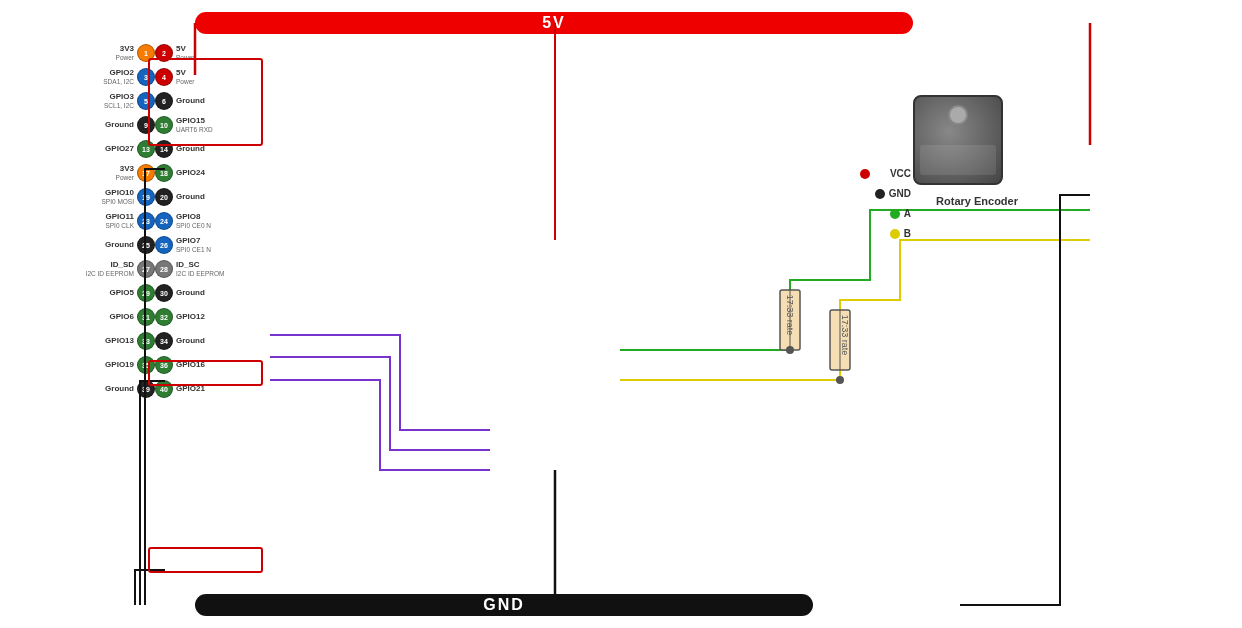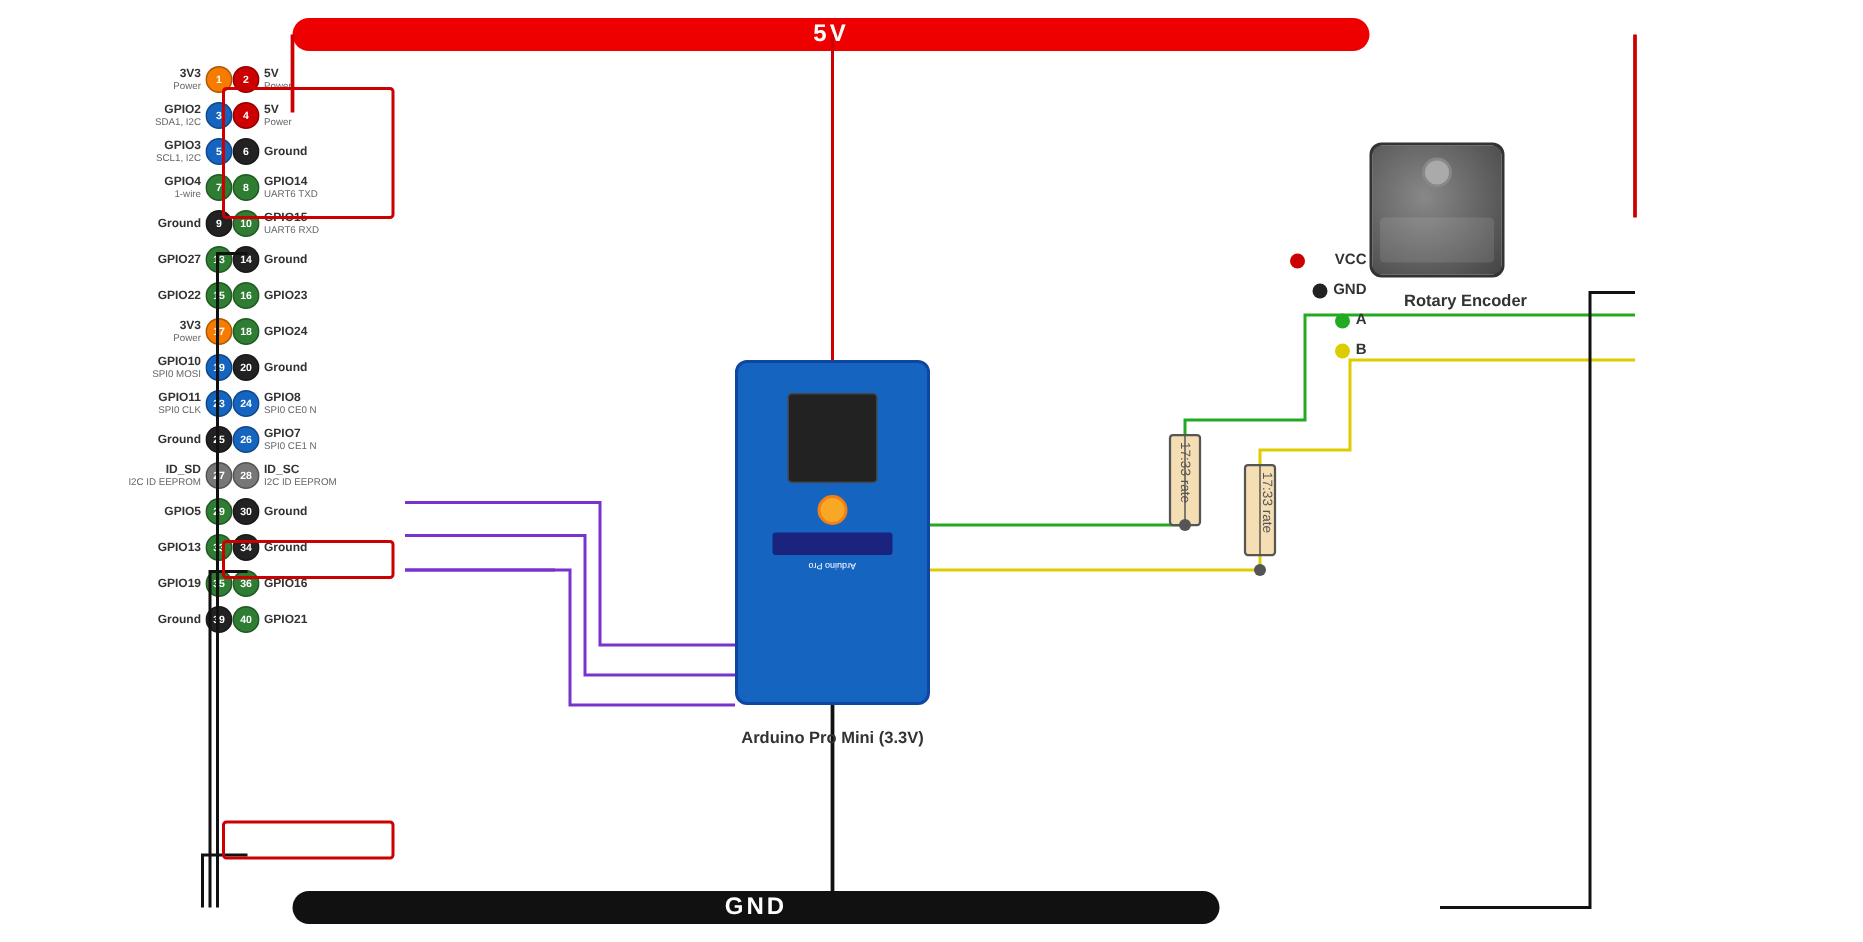--- a/index.html
+++ b/index.html
@@ -286,32 +286,20 @@
           <div class="sub">SCL1, I2C</div>
         </div>
         <div class="pin-circle blue" style="background: rgb(21, 101, 192);">5</div>
         <div class="pin-circle black" style="background: rgb(34, 34, 34);">6</div>
         <div class="pin-label-right">
           <div class="main">Ground</div>
         </div>
       </div>
       <div class="pin-row">
         <div class="pin-label-left">
-          <div class="main">GPIO4</div>
-          <div class="sub">1-wire</div>
-        </div>
-        <div class="pin-circle green" style="background: rgb(46, 125, 50);">7</div>
-        <div class="pin-circle green" style="background: rgb(46, 125, 50);">8</div>
-        <div class="pin-label-right">
-          <div class="main">GPIO14</div>
-          <div class="sub">UART6 TXD</div>
-        </div>
-      </div>
-      <div class="pin-row">
-        <div class="pin-label-left">
           <div class="main">Ground</div>
         </div>
         <div class="pin-circle black" style="background: rgb(34, 34, 34);">9</div>
         <div class="pin-circle green" style="background: rgb(46, 125, 50);">10</div>
         <div class="pin-label-right">
           <div class="main">GPIO15</div>
           <div class="sub">UART6 RXD</div>
         </div>
       </div>
       <div class="pin-row">
@@ -319,30 +307,20 @@
           <div class="main">GPIO27</div>
         </div>
         <div class="pin-circle green" style="background: rgb(46, 125, 50);">13</div>
         <div class="pin-circle black" style="background: rgb(34, 34, 34);">14</div>
         <div class="pin-label-right">
           <div class="main">Ground</div>
         </div>
       </div>
       <div class="pin-row">
         <div class="pin-label-left">
-          <div class="main">GPIO22</div>
-        </div>
-        <div class="pin-circle green" style="background: rgb(46, 125, 50);">15</div>
-        <div class="pin-circle green" style="background: rgb(46, 125, 50);">16</div>
-        <div class="pin-label-right">
-          <div class="main">GPIO23</div>
-        </div>
-      </div>
-      <div class="pin-row">
-        <div class="pin-label-left">
           <div class="main">3V3</div>
           <div class="sub">Power</div>
         </div>
         <div class="pin-circle orange" style="background: rgb(245, 124, 0);">17</div>
         <div class="pin-circle green" style="background: rgb(46, 125, 50);">18</div>
         <div class="pin-label-right">
           <div class="main">GPIO24</div>
         </div>
       </div>
       <div class="pin-row">
@@ -392,20 +370,30 @@
         </div>
       </div>
       <div class="pin-row">
         <div class="pin-label-left">
           <div class="main">GPIO5</div>
         </div>
         <div class="pin-circle green" style="background: rgb(46, 125, 50);">29</div>
         <div class="pin-circle black" style="background: rgb(34, 34, 34);">30</div>
         <div class="pin-label-right">
           <div class="main">Ground</div>
+        </div>
+      </div>
+      <div class="pin-row">
+        <div class="pin-label-left">
+          <div class="main">GPIO6</div>
+        </div>
+        <div class="pin-circle green" style="background: rgb(46, 125, 50);">31</div>
+        <div class="pin-circle green" style="background: rgb(46, 125, 50);">32</div>
+        <div class="pin-label-right">
+          <div class="main">GPIO12</div>
         </div>
       </div>
       <div class="pin-row">
         <div class="pin-label-left">
           <div class="main">GPIO13</div>
         </div>
         <div class="pin-circle green" style="background: rgb(46, 125, 50);">33</div>
         <div class="pin-circle black" style="background: rgb(34, 34, 34);">34</div>
         <div class="pin-label-right">
           <div class="main">Ground</div>
@@ -478,28 +466,20 @@
     <path d="M 1090 195 L 1060 195 L 1060 605 L 960 605" stroke="#111" stroke-width="2" fill="none"></path>
 
     <circle cx="790" cy="350" r="4" fill="#555"></circle>
     <circle cx="840" cy="380" r="4" fill="#555"></circle>
 
   </svg>
 
   <div class="rate-label" style="left:770px;top:310px;">17:33 rate</div>
   <div class="rate-label" style="left:825px;top:330px;">17:33 rate</div>
 
-  <div class="arduino-board">
-
-    <div style="margin-top:20px;width:60px;height:60px;background:#222;border-radius:3px;border:1px solid #444;"></div>
-    <div style="margin-top:8px;width:20px;height:20px;background:#f9a825;border-radius:50%;border:2px solid #f57f17;"></div>
-    <div style="margin-top:5px;width:80px;height:15px;background:#1a237e;border-radius:2px;"></div>
-    <div style="color:white;font-size:6px;margin-top:3px;transform:rotate(180deg);">Arduino Pro</div>
-    <div class="arduino-label">Arduino Pro Mini (3.3V)</div>
-  </div>
 
   <div class="encoder-body">
     <div style="position:absolute;top:8px;left:50%;transform:translateX(-50%);width:20px;height:20px;background:#aaa;border-radius:50%;border:2px solid #888;"></div>
     <div style="position:absolute;bottom:8px;left:5px;right:5px;height:30px;background:rgba(255,255,255,0.1);border-radius:3px;"></div>
   </div>
 
   <div class="encoder-label">Rotary Encoder</div>
 
   <div style="position:absolute;right:122px;top:168px;">
     <div style="display:flex;align-items:center;gap:20px;">

